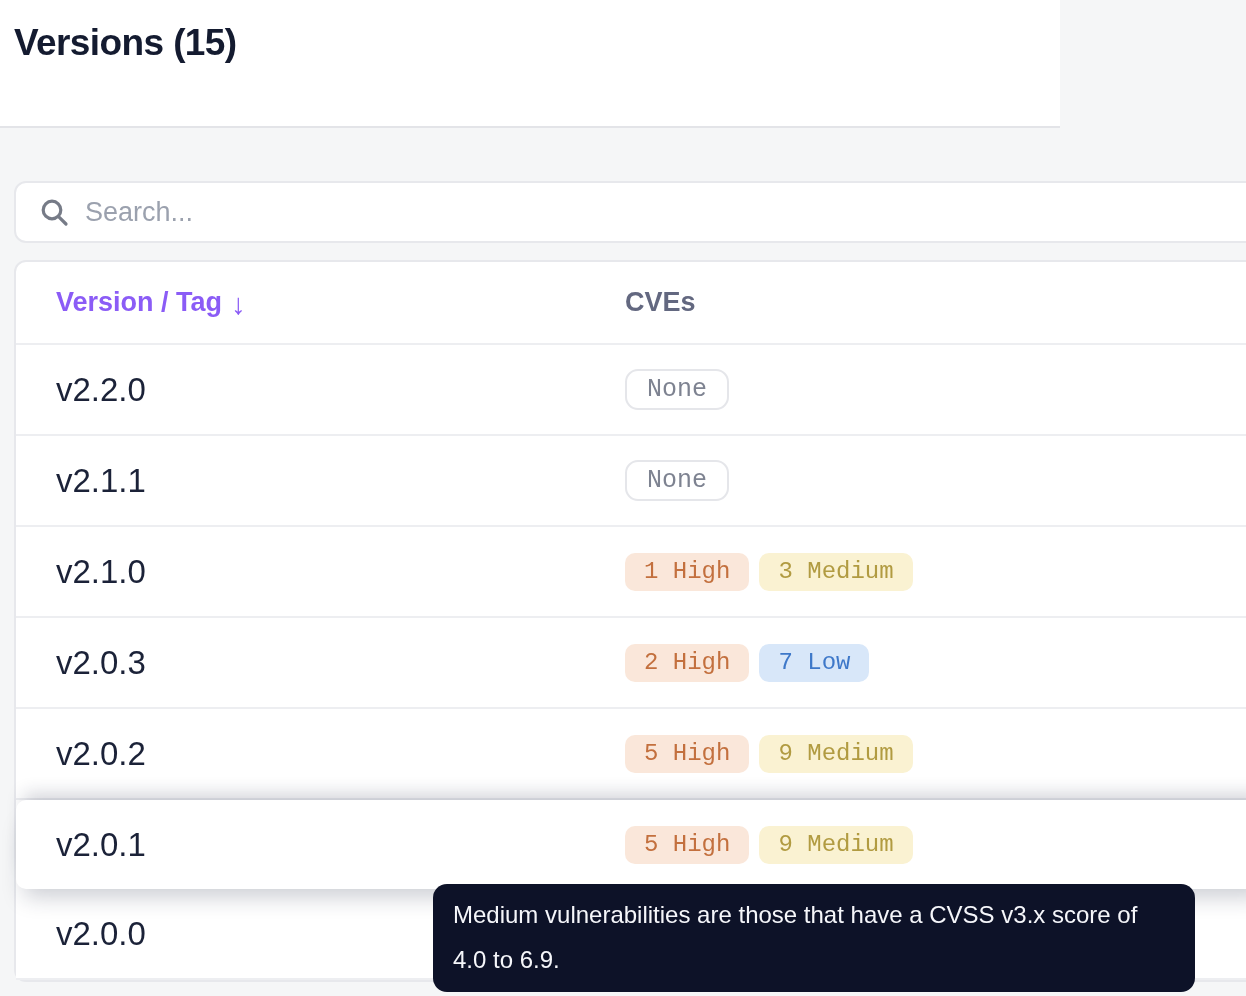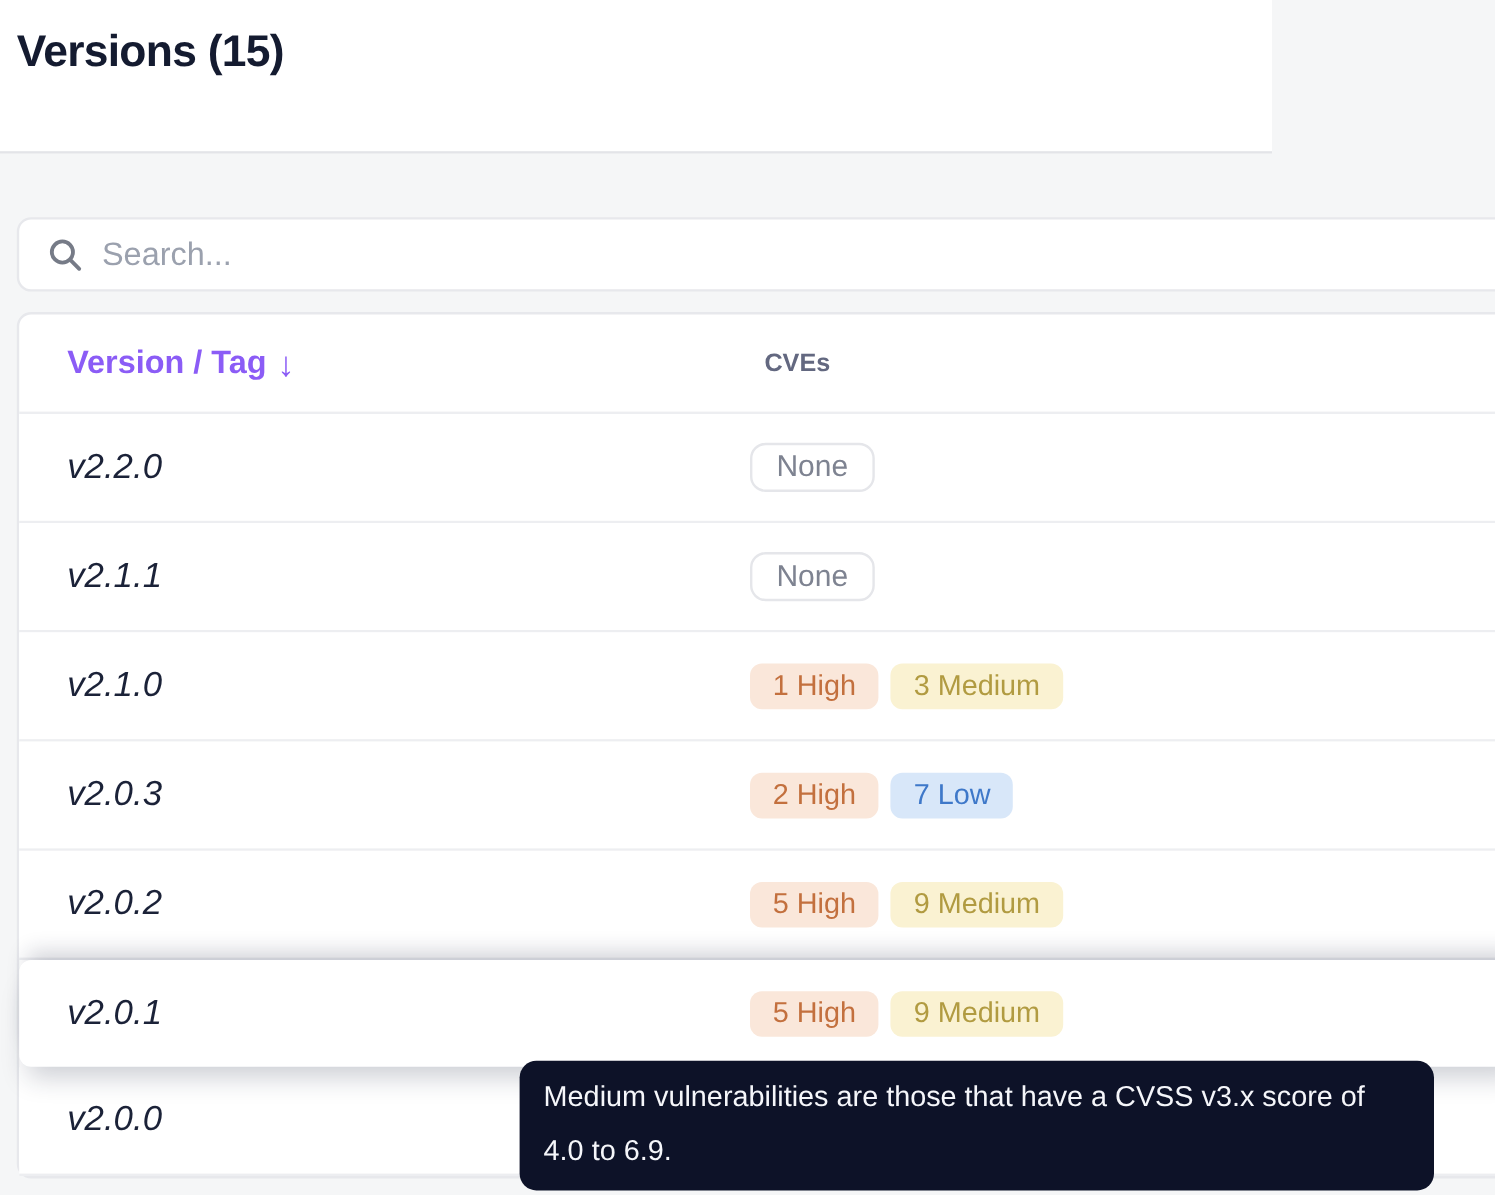--- a/index.html
+++ b/index.html
@@ -61,46 +61,46 @@
   }
   .col-version { width: 609px; padding-left: 40px; flex: 0 0 auto; }
   .col-cves   { flex: 1; min-width: 0; }
   .th-version {
     color: var(--accent-purple, #8b5cf6);
     font-weight: 700; font-size: 27px;
     display: inline-flex; align-items: flex-end; gap: 9px;
     cursor: pointer;
   }
   .sort-arrow { font-size: 29px; font-weight: 400; line-height: 1; transform: translateY(1px); }
-  .th-cves { color: var(--header-gray, #636880); font-weight: 700; font-size: 21px; margin-left: 12px; }
+  .th-cves { color: var(--header-gray, #636880); font-weight: 700; font-size: 27px; }
 
   .trow {
     display: flex; align-items: center;
     height: 91px;
     background: #ffffff;
     border-bottom: 2px solid var(--row-line, #edeef1);
   }
   .trow.elevated {
     height: 89px;
     border-bottom: none;
     border-radius: 10px;
     position: relative; z-index: 3;
     box-shadow: 0 -14px 18px -8px rgba(25, 31, 58, 0.20),
                 0 16px 22px -8px rgba(25, 31, 58, 0.22);
   }
   .trow:last-child { border-bottom: 2px solid var(--row-line, #edeef1); }
-  .version-label { font-size: 29px; font-weight: 500; color: var(--text-dark, #1b2238); font-style: italic; }
+  .version-label { font-size: 33px; font-weight: 500; color: var(--text-dark, #1b2238); }
 
   .badges { display: flex; align-items: center; gap: 10px; }
   .badge {
     display: inline-flex; align-items: center;
     height: 38px; padding: 0 19px;
     border-radius: 10px;
     font-size: 24px; font-weight: 500;
-    white-space: nowrap; cursor: default;
+    white-space: nowrap; cursor: default; font-family: Liberation Mono, monospace;
   }
   .badge-none {
     height: 41px; padding: 0 20px;
     border-radius: 13px;
     background: #ffffff;
     border: 2px solid var(--none-border, #e5e6ea);
     color: var(--none-text, #7e8391);
     font-size: 25px; font-weight: 400;
   }
   .badge-high   { background: var(--high-bg, #fae7da);   color: var(--high-text, #c3703e); }

